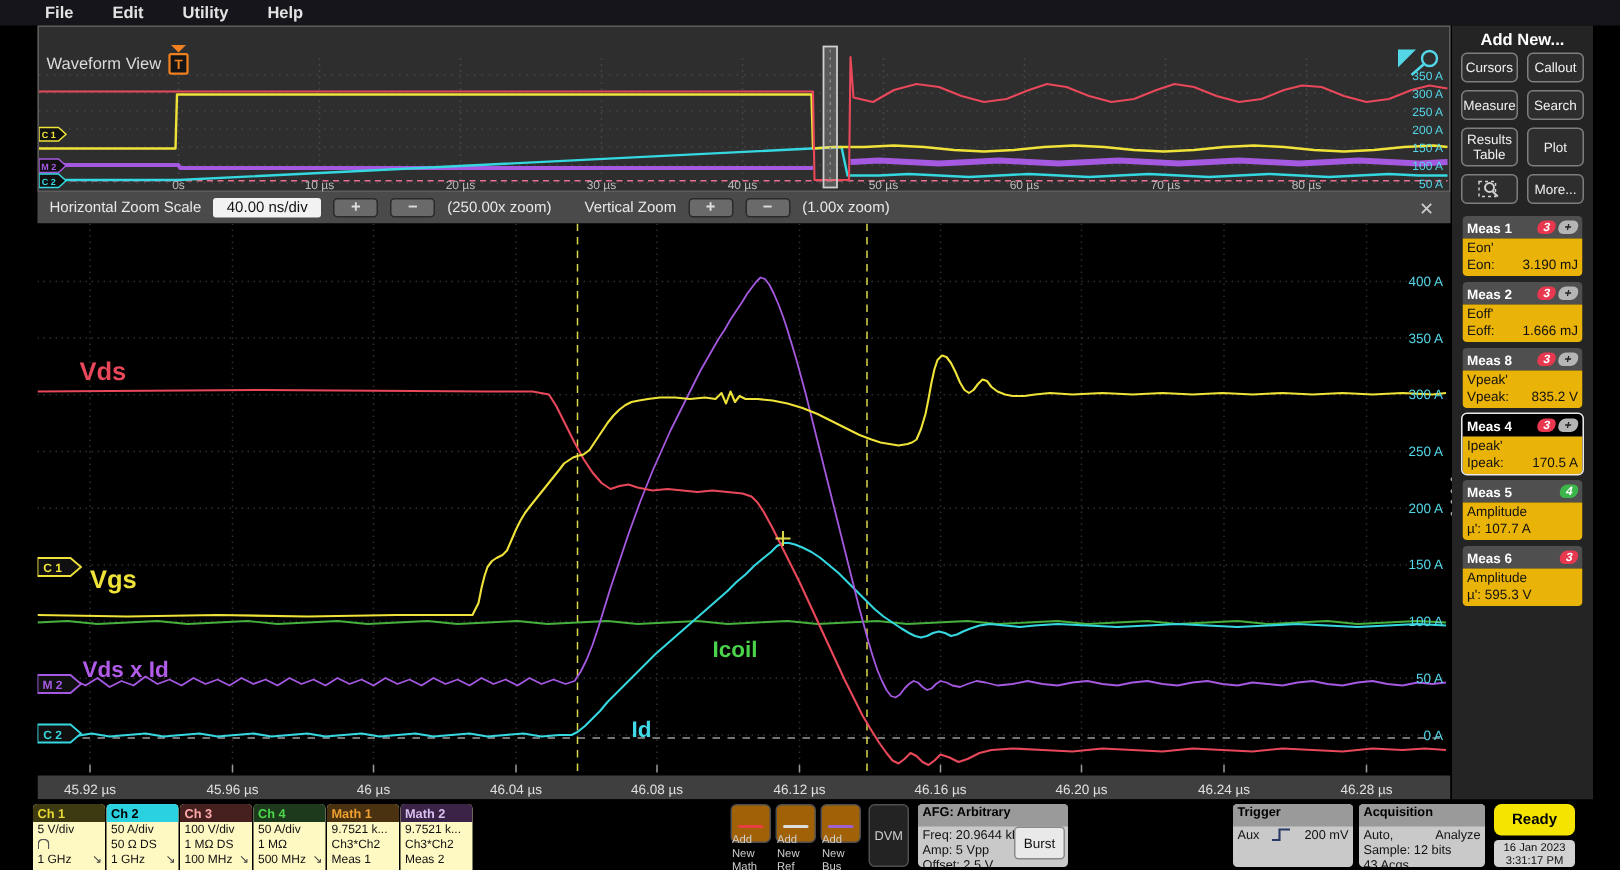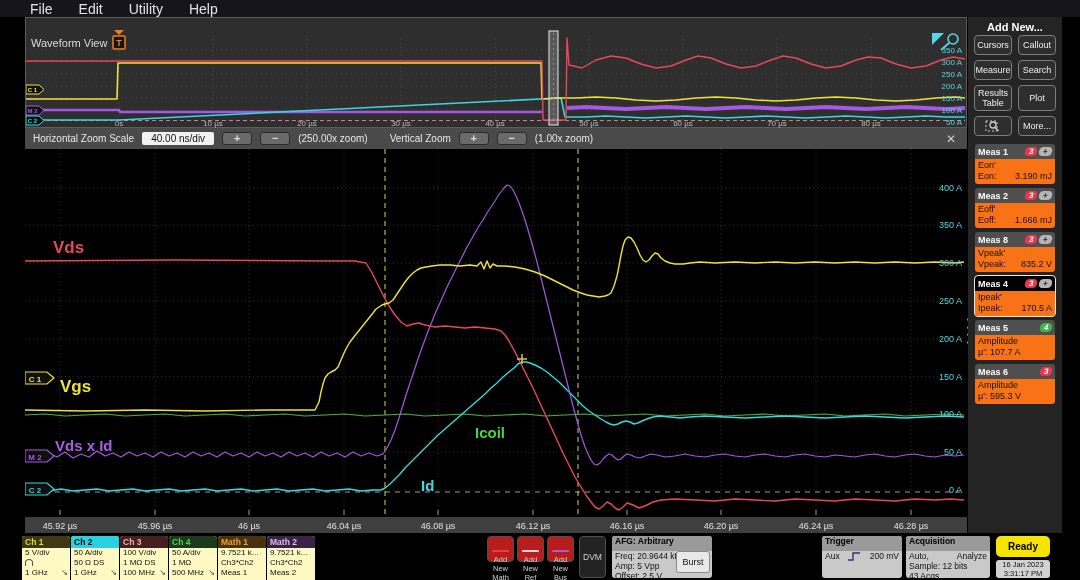--- a/index.html
+++ b/index.html
@@ -1,21 +1,21 @@
 <!DOCTYPE html>
 <html><head>
 <meta charset="utf-8">
 <style>
   * { margin:0; padding:0; box-sizing:border-box; }
   html,body { width:1080px; height:580px; background:#000; overflow:hidden;
     font-family:"Liberation Sans", sans-serif; -webkit-font-smoothing:antialiased; }
   
   .menubar { position:absolute; left:0; top:0; width:1080px; height:17px; background:#15151b;
     display:flex; align-items:center; gap:26px; padding-left:30px; }
-  .menubar span { color:#e3e3e3; font-size:14px; font-weight:normal; cursor:default; }
+  .menubar span { color:#e3e3e3; font-size:11px; font-weight:bold; cursor:default; }
   
   .wpanel { position:absolute; left:25px; top:17px; width:942px; height:111px;
     background:#2e2e2e; border:1px solid #5c5c5c; }
   .wtitle { position:absolute; left:5px; top:19px; color:#dcdcdc; font-size:11px; }
   #ovsvg { position:absolute; left:0; top:11px; }
   
   .zoombar { position:absolute; left:25px; top:128px; width:942px; height:21px; background:#4a4a4a;
     display:flex; align-items:center; gap:8px; padding:0 8px; color:#e8e8e8; font-size:10px; }
   .zval { background:#f2f2f2; color:#111; border-radius:2px; padding:1px 6px; font-size:10px; min-width:72px; text-align:center; }
   .zbtn { width:30px; height:13px; background:#6a6a6a; border:1px solid #2a2a2a; border-radius:3px;
@@ -31,40 +31,40 @@
     font-size:9px; min-height:20px; display:flex; align-items:center; justify-content:center;
     text-align:center; white-space:pre-line; line-height:10px; padding:2px 1px; }
   .meas-list { margin-top:8px; display:flex; flex-direction:column; gap:4px; align-items:center; }
   .meas { width:80px; border-radius:3px; overflow:hidden; }
   .meas.selected { outline:1px solid #e8e8e8; }
   .mhead { background:#4f4f4f; height:15px; display:flex; align-items:center; padding:0 3px; }
   .meas.selected .mhead { background:#000; }
   .mhead .mt { color:#fff; font-size:9px; font-weight:bold; flex:1; }
   .pill { font-size:8px; font-weight:bold; border-radius:4px; padding:0 4px; transform:skewX(-12deg); color:#fff; }
   .pill.gray { background:#b5b5b5; color:#222; margin-left:2px; }
-  .mbody { background:#f97316; padding:1px 3px 2px; }
+  .mbody { background:#eab308; padding:1px 3px 2px; }
   .mrow { display:flex; justify-content:space-between; color:#111; font-size:9px; line-height:11px; }
   
   .dragdots { position:absolute; left:965px; top:318px; width:6px; height:26px;
     display:flex; flex-direction:column; align-items:center; justify-content:space-between; }
   .dragdots i { width:3px; height:3px; border-radius:50%; background:#9a9a9a; }
   
   .bottombar { position:absolute; left:0; top:533px; width:1080px; height:47px; background:#000; }
   .chbadge { position:absolute; top:3px; width:48px; height:56px; border-radius:3px; overflow:hidden; background:#fef9c3; }
   .chead { height:12px; font-size:8.5px; font-weight:bold; padding:0 3px; line-height:12px; }
   .cbody { padding:0 3px; font-size:8px; color:#111; line-height:10px; position:relative; }
   .bwicon { position:absolute; right:2px; bottom:0px; color:#444; font-size:8px; }
   .ch1 .chead { background:#3d3a12; color:#e8d832; }
   .ch2 .chead { background:#2ad1e0; color:#000; }
   .ch3 .chead { background:#46201f; color:#ffaaaa; }
   .ch4 .chead { background:#1d3a1d; color:#4ad84a; }
   .math1 .chead { background:#4a3210; color:#f0a030; }
   .math2 .chead { background:#3a2347; color:#d8c0f0; }
-  .addv { position:absolute; top:3px; width:27px; height:26px; background:#b91c1c; border:1px solid #4f4f4f;
-    border-radius:4px; color:#cfcfcf; font-size:7.5px; text-align:center; white-space:pre-line; line-height:9px;
+  .addv { position:absolute; top:3px; width:27px; height:26px; background:#a16207; border:1px solid #4f4f4f;
+    border-radius:4px; color:#cfcfcf; font-size:7.5px; white-space:pre-line; line-height:9px;
     padding-top:4px; }
   .addv i { display:block; width:17px; height:2px; margin:0 auto 3px; border-radius:1px; }
   .dvm { position:absolute; top:3px; left:579px; width:27px; height:42px; background:#232323; border:1px solid #4f4f4f;
     border-radius:4px; color:#cfcfcf; font-size:8.5px; display:flex; align-items:center; justify-content:center; }
   .panel { position:absolute; top:3px; height:42px; background:#c9c9c9; border-radius:3px; overflow:hidden; }
   .phead { background:#9a9a9a; color:#000; font-size:8.5px; font-weight:bold; height:15px; line-height:11px; padding:0 3px; }
   .pbody { font-size:8.5px; color:#111; line-height:10px; padding:0 3px; }
   .prow { display:flex; justify-content:space-between; }
   .burst { position:absolute; right:2px; top:15px; width:34px; height:22px; background:#e9e9e9; border:1px solid #8a8a8a;
     border-radius:3px; font-size:9px; color:#111; display:flex; align-items:center; justify-content:center; }

